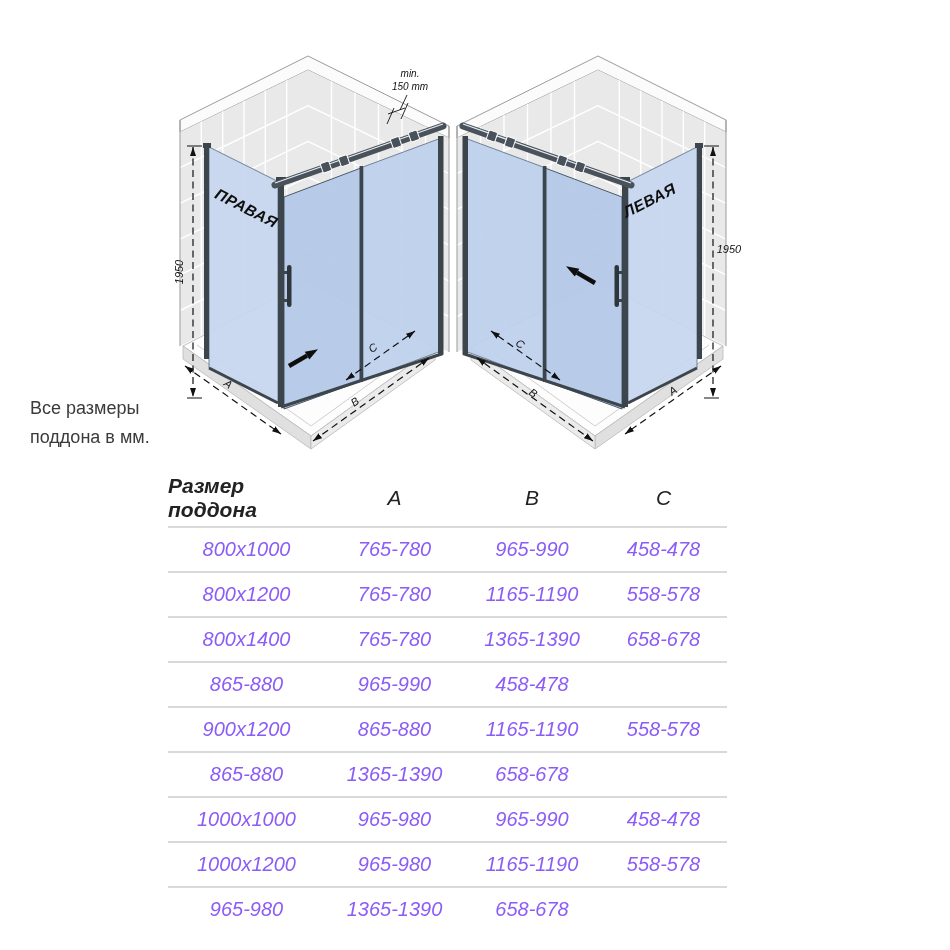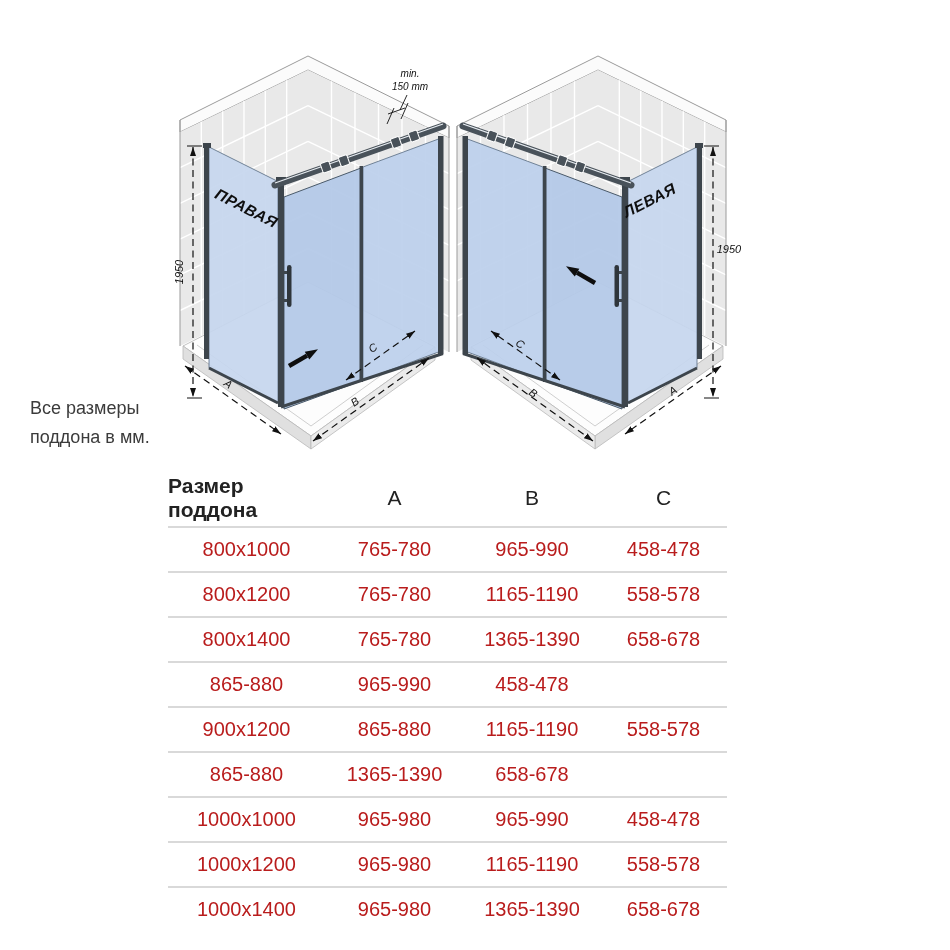--- a/index.html
+++ b/index.html
@@ -34,26 +34,26 @@
   .dash{stroke-dasharray:7 4.5;}
   .tick{stroke:#111;stroke-width:1;}
   .thin{stroke:#111;stroke-width:.9;fill:none;}
   .dimtext{font-size:11px;fill:#111;}
   .mintext{font-size:10px;fill:#111;}
   .glabel{font-size:15.5px;font-weight:bold;fill:#0f0f0f;letter-spacing:.5px;}
   
   .note{position:absolute;left:30px;top:394px;font-size:18px;line-height:29px;color:#3b3b3b;}
   
   .table{position:absolute;left:168px;top:474px;width:559px;}
-  .thead,.trow{display:grid;grid-template-columns:157px 139px 136px 127px;align-items:center;}
+  .thead,.trow{display:grid;grid-template-columns:157px 139px 136px 127px;align-items:center;font-style:italic;}
   .thead{height:30px;font-size:21px;}
   .thead .h0{font-weight:bold;text-align:left;}
   .thead .hc{text-align:center;}
   .tbody{margin-top:22px;}
-  .trow{height:43px;border-top:2px solid #d9d9d9;font-size:20px;color:#b91c1c;}
+  .trow{height:43px;border-top:2px solid #d9d9d9;font-size:20px;color:#8b5cf6;}
   .trow .tcell{text-align:center;}
 </style>
 </head>
 <body>
 
 <div class="diagram-wrap">
 <svg width="580" height="422" viewBox="0 0 580 422">
   <defs>
     <marker id="dimarrow" markerUnits="userSpaceOnUse" markerWidth="10" markerHeight="7" refX="9" refY="3" orient="auto-start-reverse">
       <path d="M0,0 L9,3 L0,6 Z" fill="#111"></path>
@@ -226,19 +226,18 @@
         <div class="tcell">965-990</div>
         <div class="tcell">458-478</div>
       </div>
       <div class="trow">
         <div class="tcell">1000x1200</div>
         <div class="tcell">965-980</div>
         <div class="tcell">1165-1190</div>
         <div class="tcell">558-578</div>
       </div>
       <div class="trow">
-        <div class="tcell">1000x1400</div>
         <div class="tcell">965-980</div>
         <div class="tcell">1365-1390</div>
         <div class="tcell">658-678</div>
       </div>
     </div>
 </div>
 
 </body></html>

